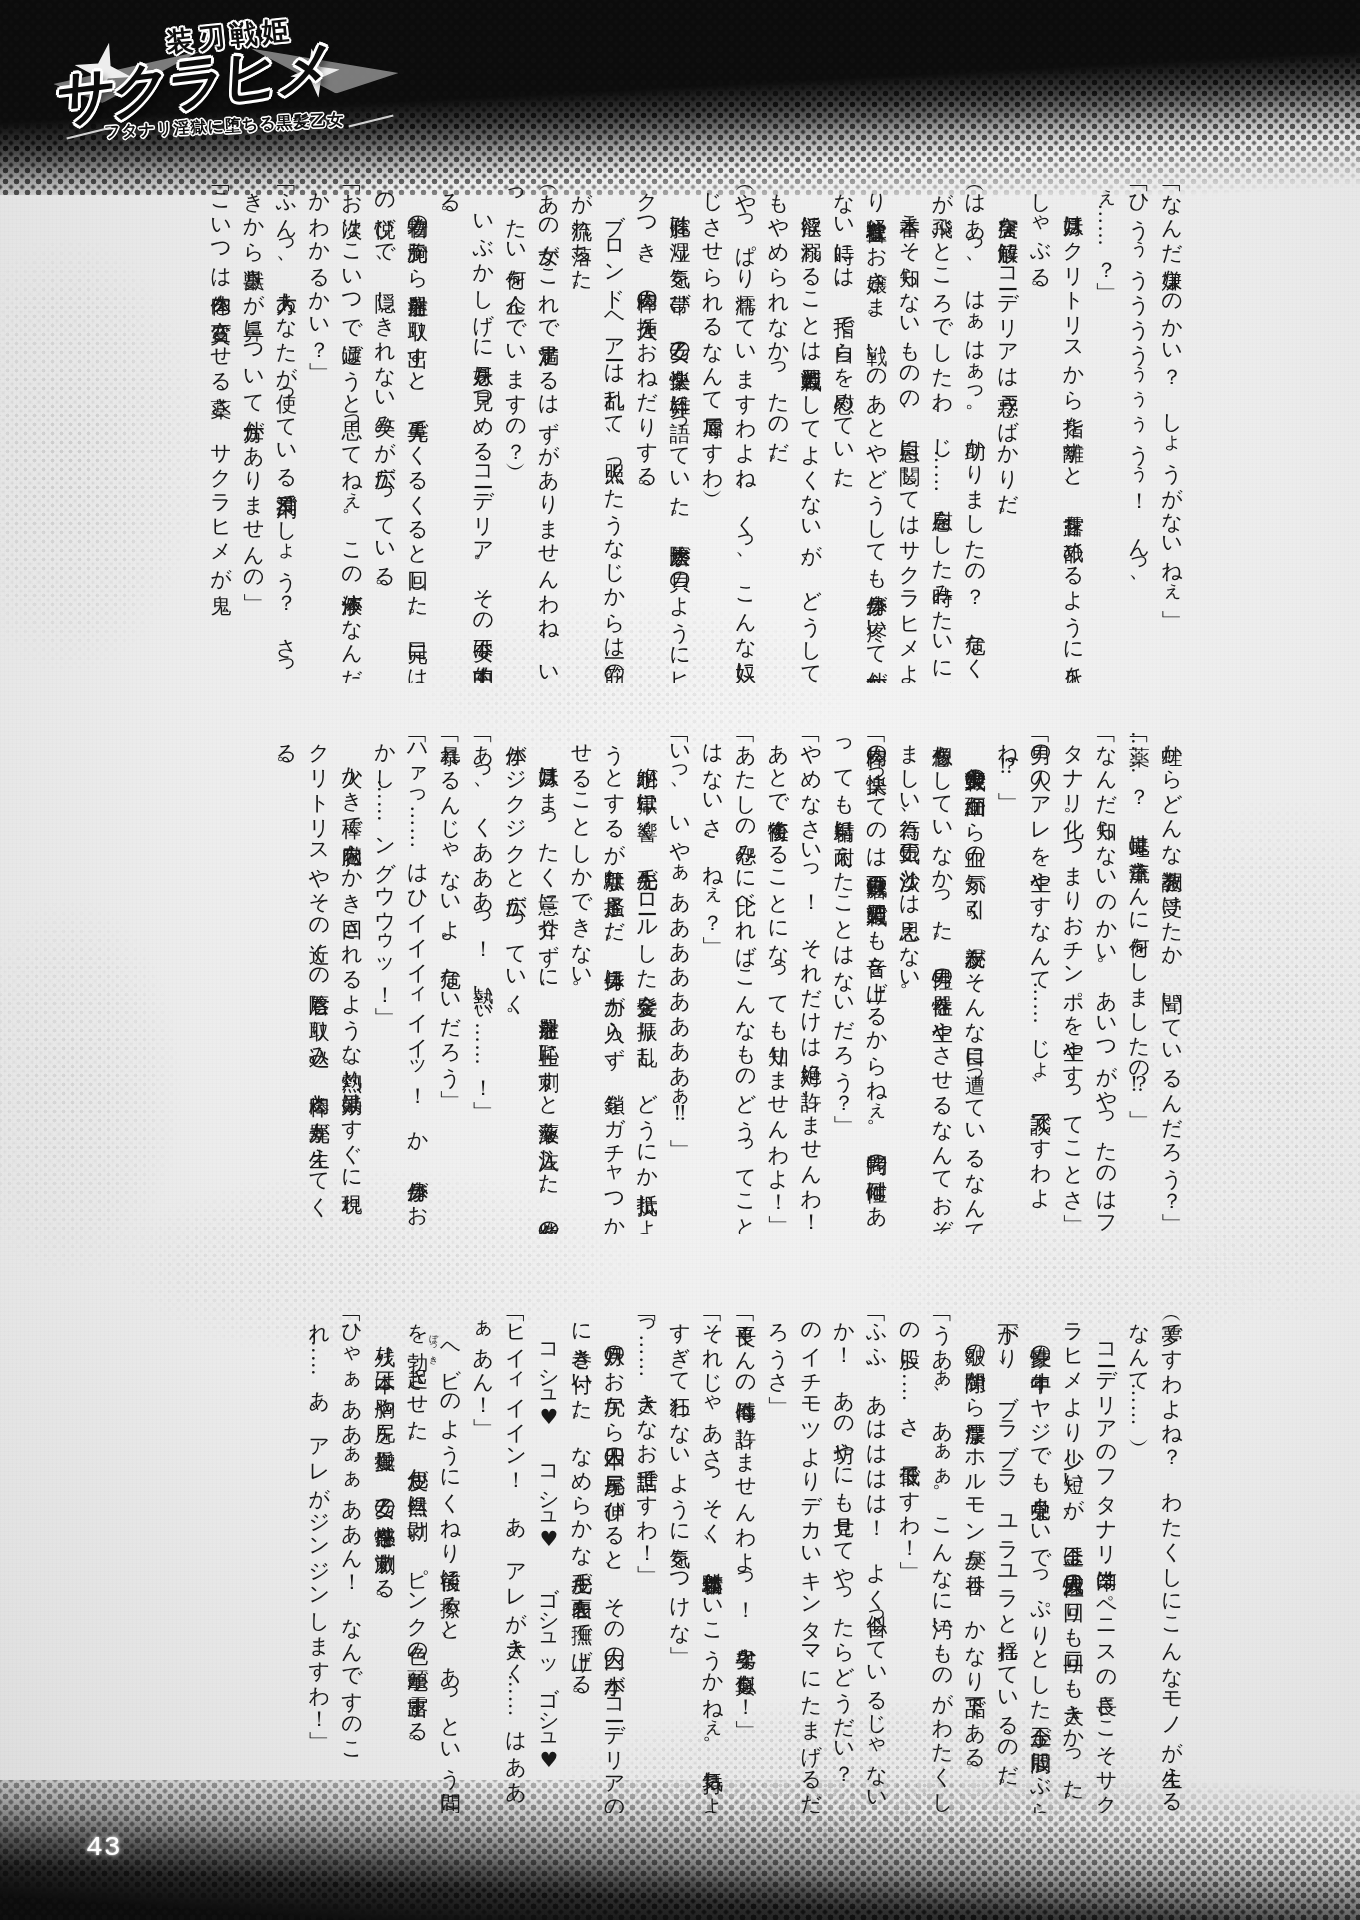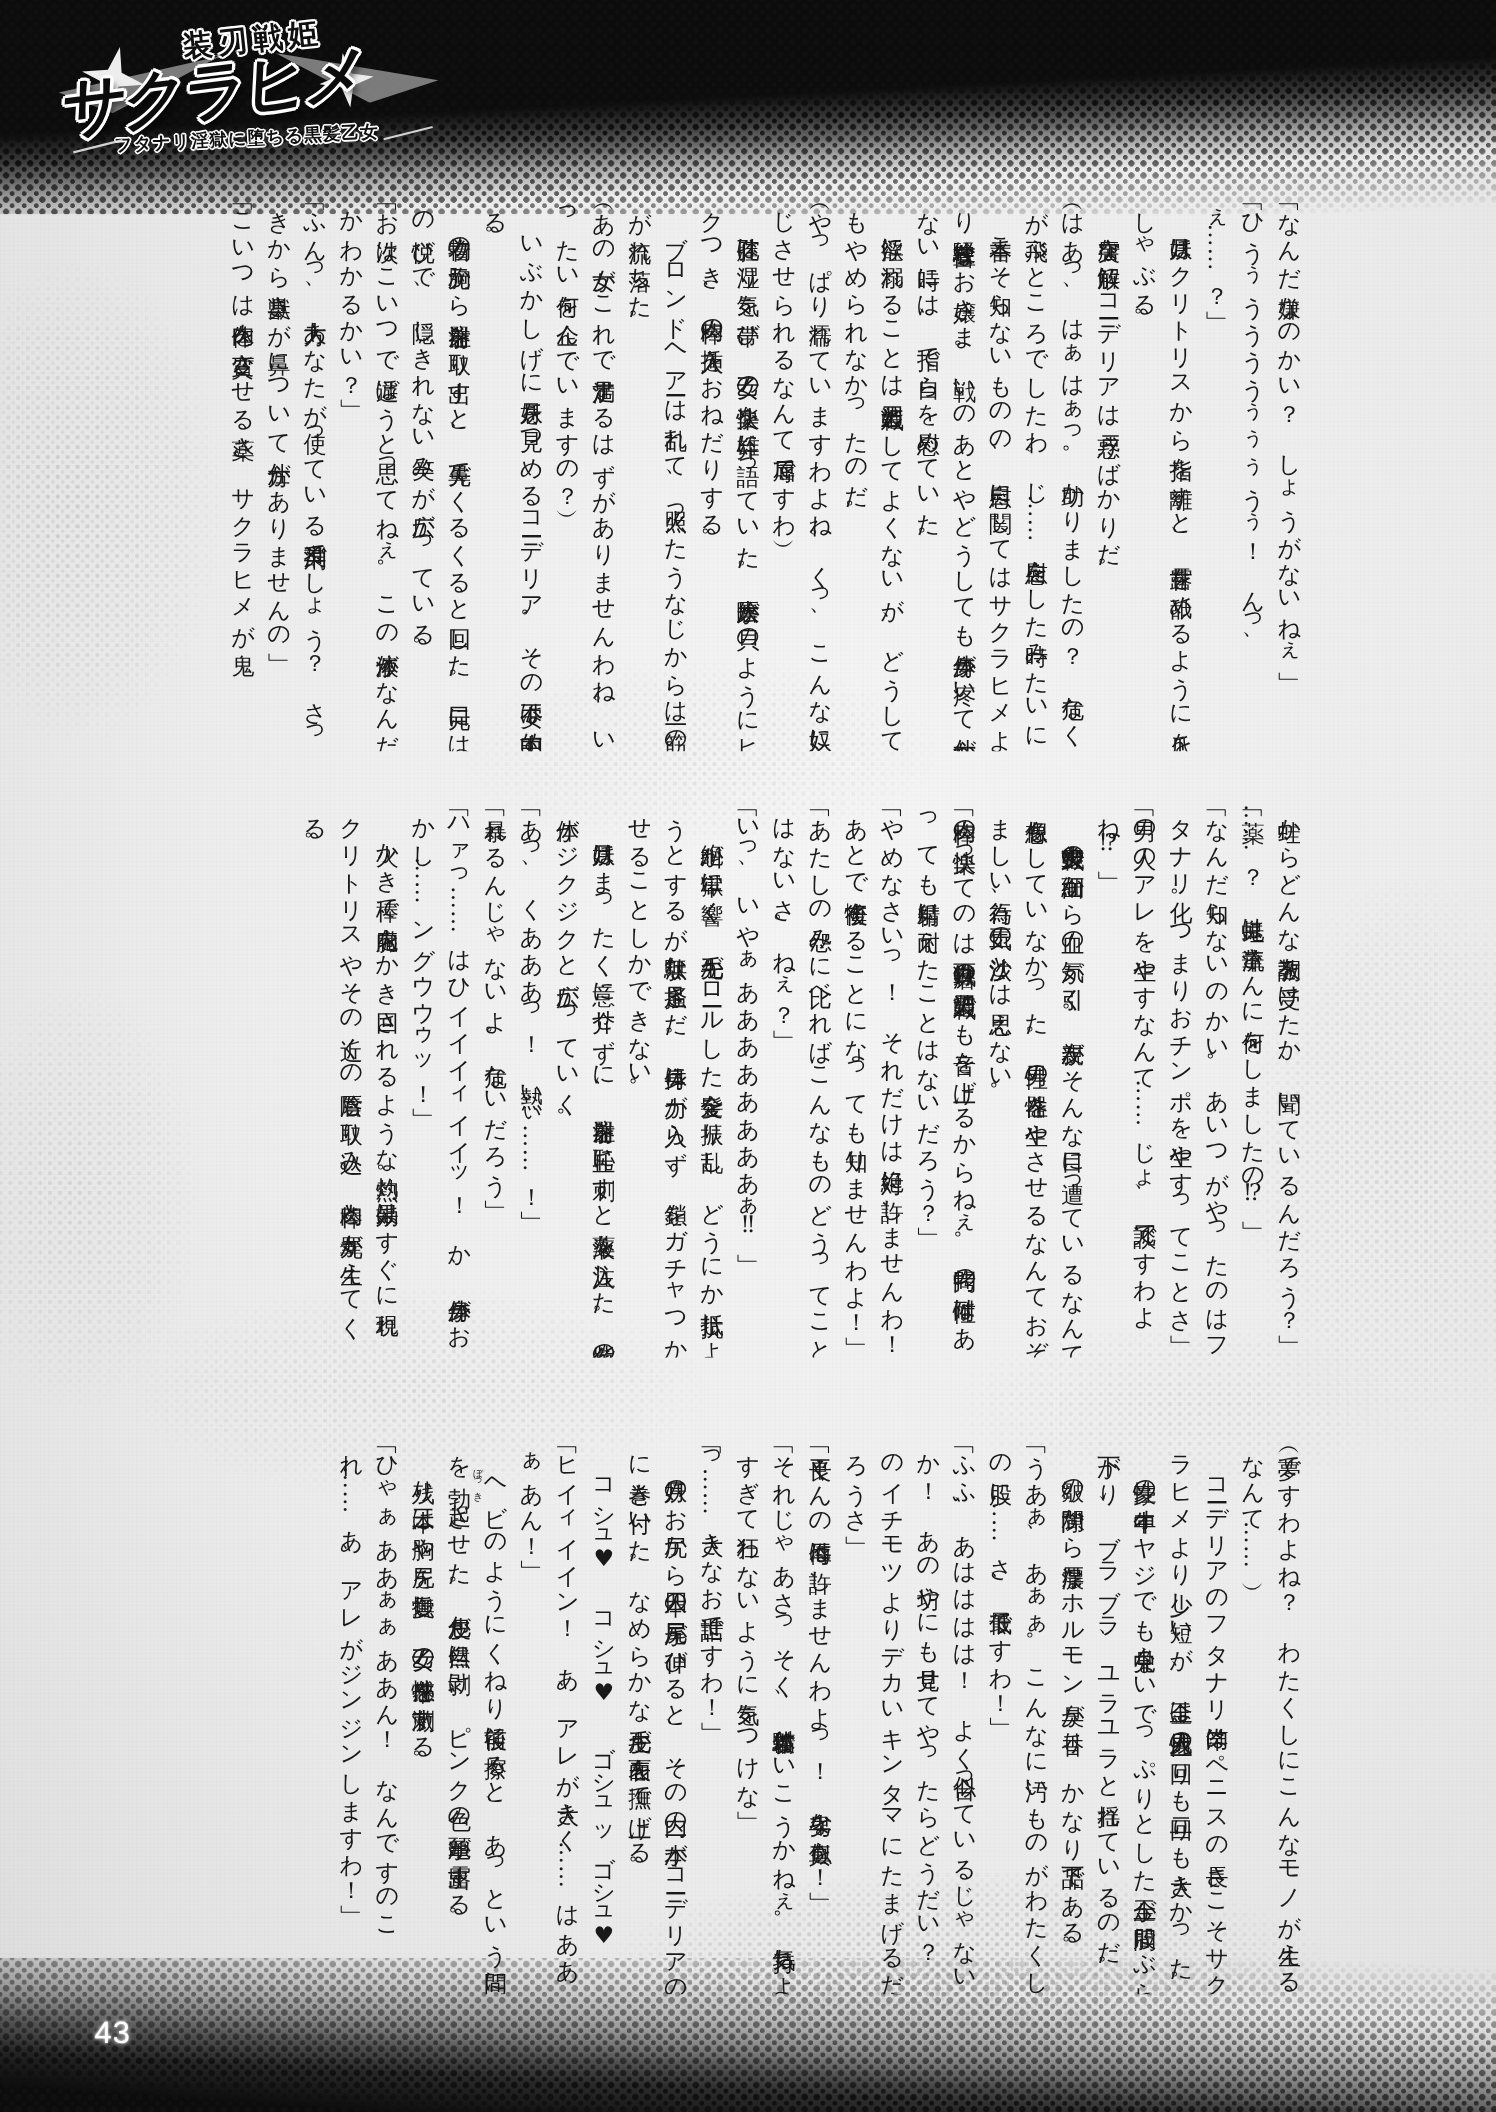--- a/index.html
+++ b/index.html
@@ -105,21 +105,21 @@
   }
   .band p{margin:0;padding:0;}
   .band rt{font-size:9px;letter-spacing:0;}
   .band-1{top:178px;}
   .band-2{top:729px;}
   .band-3{top:1308px;}
 
   
   .page-number{
     position:absolute;left:86px;top:1832px;z-index:3;
-    font-family:Liberation Sans, sans-serif;
+    font-family:Liberation Mono, monospace;
     font-size:28px;color:#ffffff;letter-spacing:1px;
     text-shadow:0 0 5px rgba(255,255,255,.95),0 0 2px rgba(255,255,255,.9),1px 1px 3px rgba(0,0,0,.55);
   }
 </style>
 </head>
 <body>
 
 <div class="page">
   <div class="weave"></div>
 

